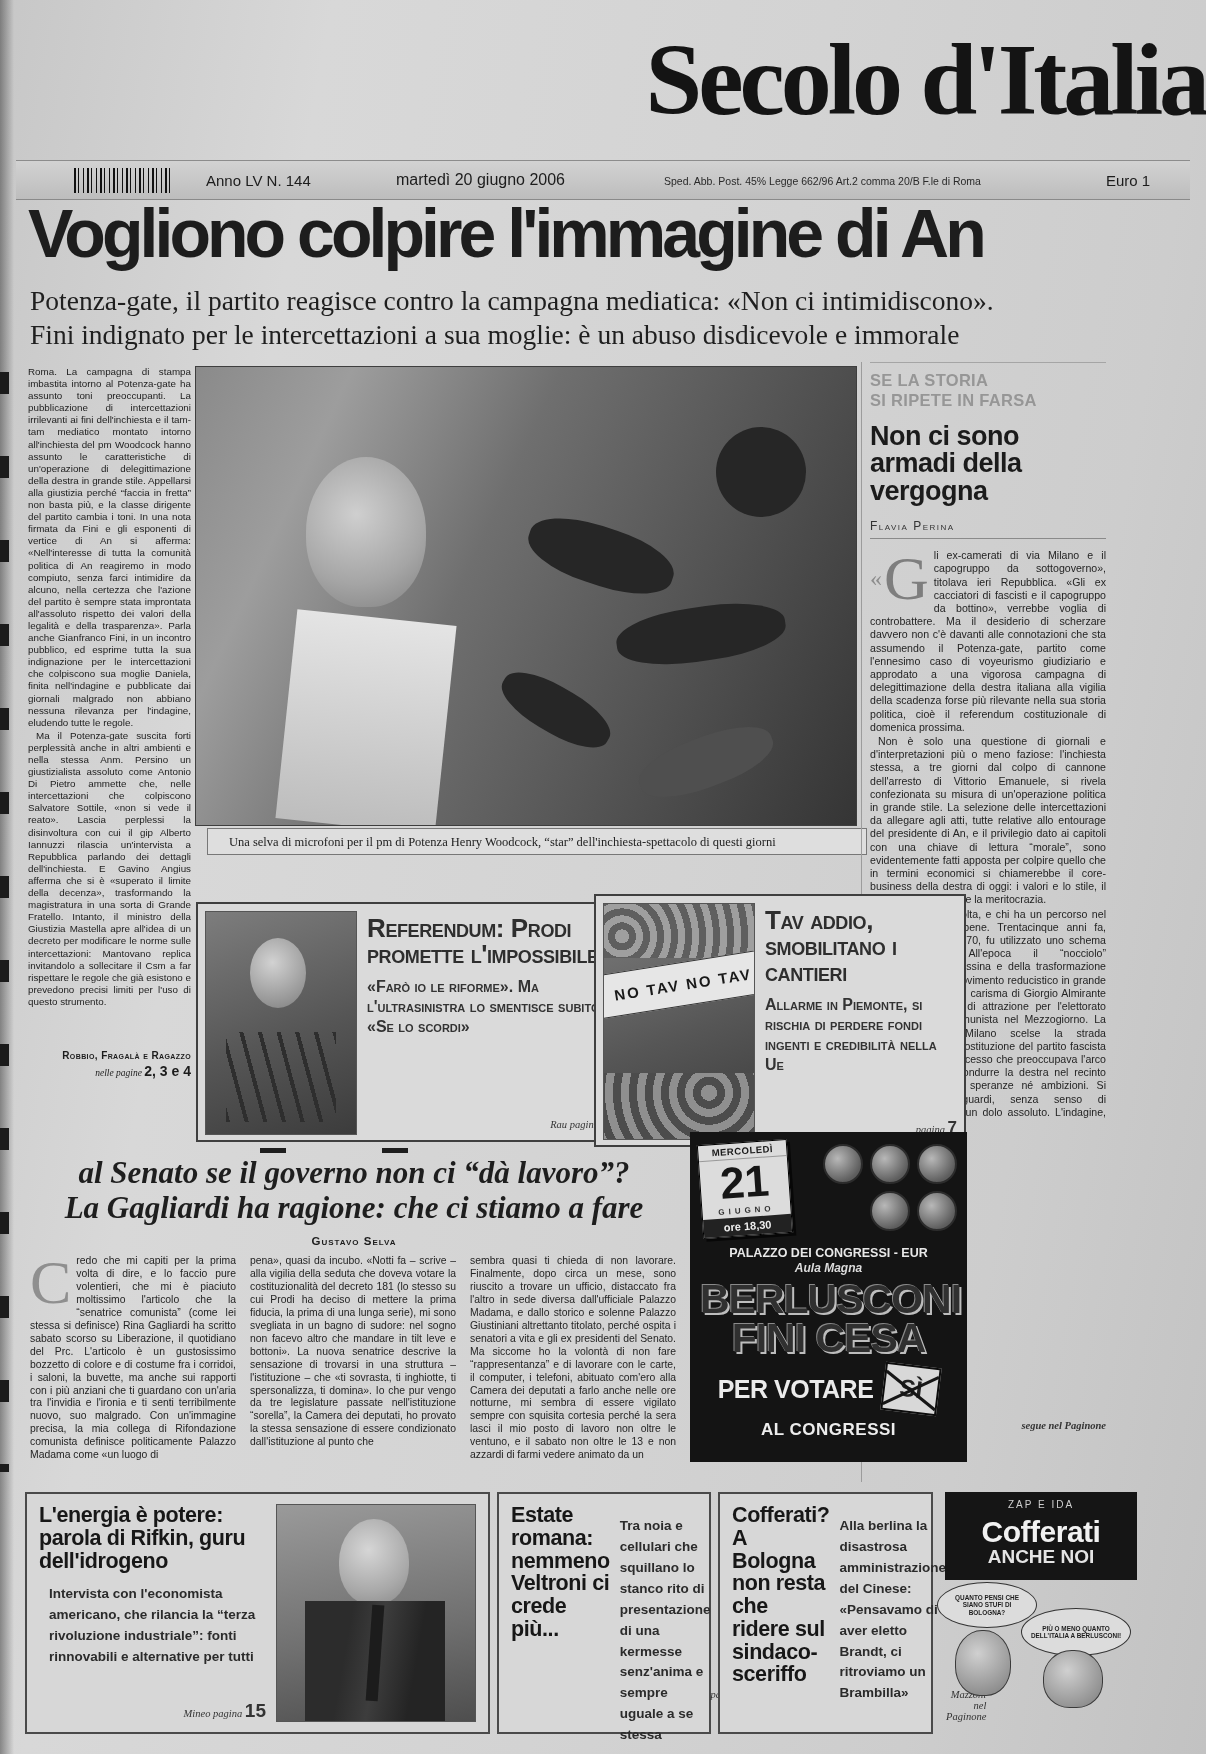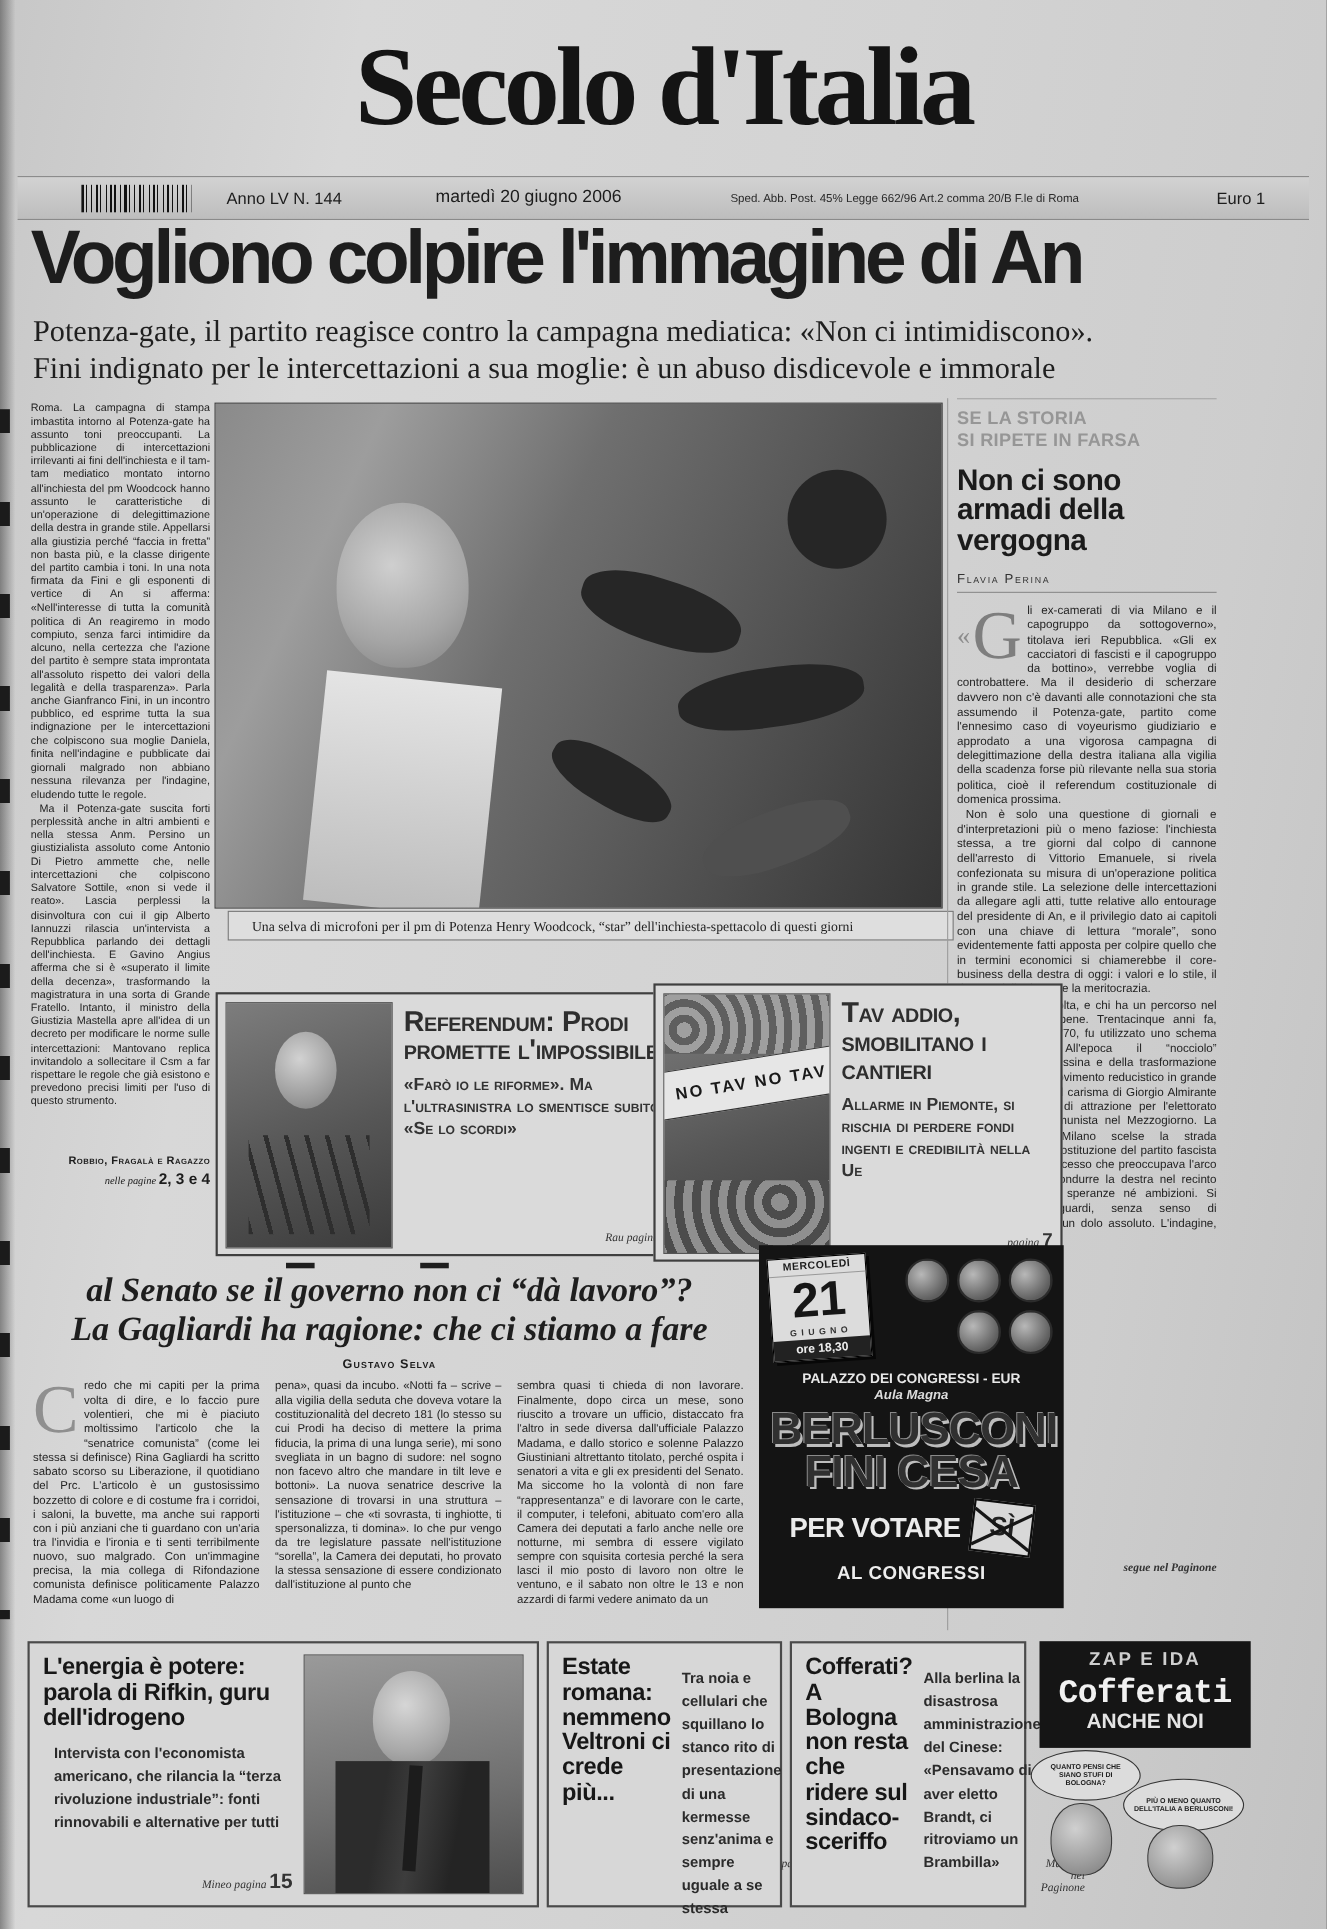--- a/index.html
+++ b/index.html
@@ -8,21 +8,21 @@
     font-family:"Liberation Sans",sans-serif;color:#1c1c1c;}
   .abs{position:absolute;}
 
   
   .edge{left:0;top:0;width:14px;height:100%;background:linear-gradient(90deg,rgba(35,35,35,.45),rgba(35,35,35,0));}
   .edge-marks{left:0;top:372px;width:9px;height:1100px;
     background:repeating-linear-gradient(180deg,#1b1b1b 0 22px,transparent 22px 84px);}
 
   
   .masthead{top:16px;left:0;width:100%;text-align:center;}
-  .mast-title{font:700 102px/1.25 "Liberation Serif",serif;letter-spacing:-4px;color:#141414;}
+  .mast-title{font:700 102px/1.25 "Liberation Serif",serif;letter-spacing:-4px;color:#141414;text-align:right;}
   .infobar{top:160px;left:16px;width:1174px;height:38px;border-top:1px solid #8c8c8c;border-bottom:1px solid #8a8a8a;
     background:linear-gradient(#d2d2d2,#bdbdbd);}
   .barcode{left:58px;top:7px;width:100px;height:25px;
     background:repeating-linear-gradient(90deg,#111 0 2px,transparent 2px 4px,#111 4px 5px,transparent 5px 9px,#111 9px 10px,transparent 10px 13px);}
   .issue{left:190px;top:11px;font-size:15px;}
   .date{left:380px;top:10px;font-size:16px;}
   .postal{left:648px;top:14px;font-size:10.5px;color:#2a2a2a;}
   .price{left:1090px;top:11px;font-size:15px;}
 
   
@@ -148,22 +148,22 @@
     background:linear-gradient(170deg,#9a9a9a,#6f6f6f 60%,#4e4e4e);}
   .rif-head{position:absolute;left:62px;top:14px;width:70px;height:86px;border-radius:50% 50% 46% 46%;
     background:radial-gradient(circle at 42% 36%,#d6d6d6,#a8a8a8 62%,#868686);}
   .rif-suit{position:absolute;left:28px;top:96px;width:140px;height:130px;
     background:linear-gradient(100deg,#2c2c2c 30%,#3d3d3d 50%,#242424 75%);}
   .rif-tie{position:absolute;left:92px;top:100px;width:12px;height:96px;background:#1c1c1c;transform:rotate(4deg);}
 
   
   .b4{left:945px;top:1492px;width:192px;}
   .cartoon-head{background:#151515;text-align:center;padding:7px 4px 12px;}
-  .zap{font-weight:700;font-size:17px;letter-spacing:2px;color:#cfcfcf;}
-  .cof{margin-top:7px;font-weight:800;font-size:30px;line-height:29px;color:#f1f1f1;letter-spacing:-.5px;font-family:Liberation Mono, monospace;}
+  .zap{font-weight:400;font-size:10px;letter-spacing:2px;color:#cfcfcf;}
+  .cof{margin-top:7px;font-weight:800;font-size:30px;line-height:29px;color:#f1f1f1;letter-spacing:-.5px;}
   .anche{font-weight:800;font-size:19px;line-height:22px;color:#e4e4e4;}
   .cartoon-body{position:relative;height:130px;}
   .bub{position:absolute;border:1px solid #333;border-radius:50%;background:#dcdcdc;box-sizing:border-box;
     display:flex;align-items:center;text-align:center;font-weight:700;font-size:6.4px;line-height:7.2px;
     padding:5px 7px;color:#1d1d1d;text-transform:uppercase;}
   .bub1{left:-8px;top:2px;width:100px;height:46px;}
   .bub2{left:76px;top:28px;width:110px;height:48px;}
   .chead{position:absolute;border:1px solid #3a3a3a;border-radius:48% 48% 44% 44%;
     background:radial-gradient(circle at 40% 35%,#d0d0d0,#9c9c9c 62%,#7c7c7c);}
   .ch1{left:10px;top:50px;width:54px;height:64px;}

